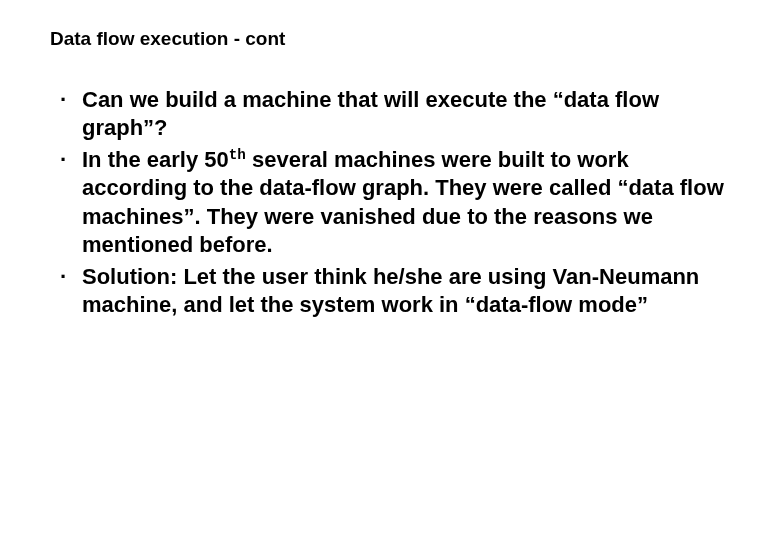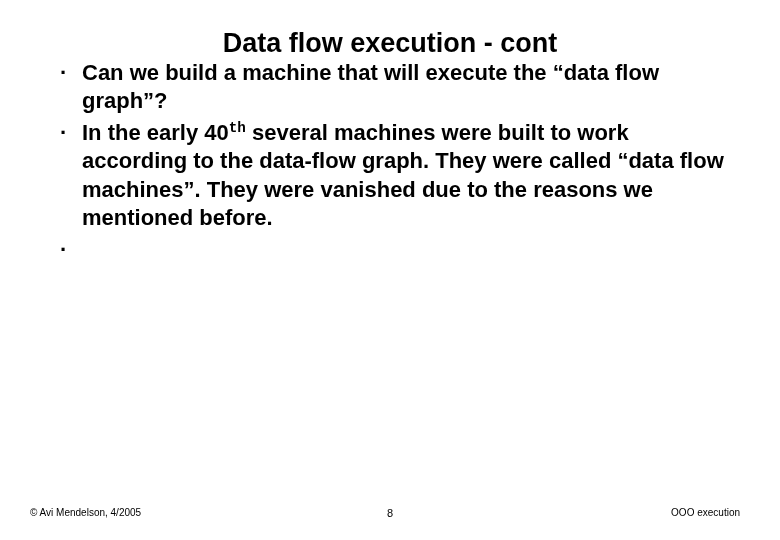--- a/index.html
+++ b/index.html
@@ -12,23 +12,24 @@
     position: relative;
     overflow: hidden;
   }
   .slide {
     width: 100%;
     height: 100%;
     padding: 28px 50px 0 50px;
     position: relative;
   }
   .title {
-    font-size: 27px;
+    font-size: 19px;
     font-weight: bold;
-    text-align: center;
+    text-align: left;
+    margin-bottom: 36px;
   }
   .content {
     padding-left: 10px;
   }
   .bullet-item {
     font-size: 22px;
     font-weight: bold;
     line-height: 1.28;
     margin-bottom: 4px;
     padding-left: 22px;
@@ -79,27 +80,23 @@
 
   <div class="content">
 
     <div class="bullet-item">
       <span class="bullet-dot">·</span>
       <span>Can we build a machine that will execute the “data flow graph”?</span>
     </div>
 
     <div class="bullet-item">
       <span class="bullet-dot">·</span>
-      <span><span>In the early 40</span><span class="sup">th</span><span> several machines were built to work according to the data-flow graph. They were called “data flow machines”. They were vanished due to the reasons we mentioned before.</span></span>
+      <span><span>In the early 50</span><span class="sup">th</span><span> several machines were built to work according to the data-flow graph. They were called “data flow machines”. They were vanished due to the reasons we mentioned before.</span></span>
     </div>
 
     <div class="bullet-item">
       <span class="bullet-dot">·</span>
+      <span>Solution: Let the user think he/she are using Van-Neumann machine, and let the system work in “data-flow mode”</span>
     </div>
 
   </div>
 
-  <div class="footer">
-    <span class="footer-left">© Avi Mendelson, 4/2005</span>
-    <span class="footer-center">8</span>
-    <span class="footer-right">OOO execution</span>
-  </div>
 </div>
 
 </body></html>

